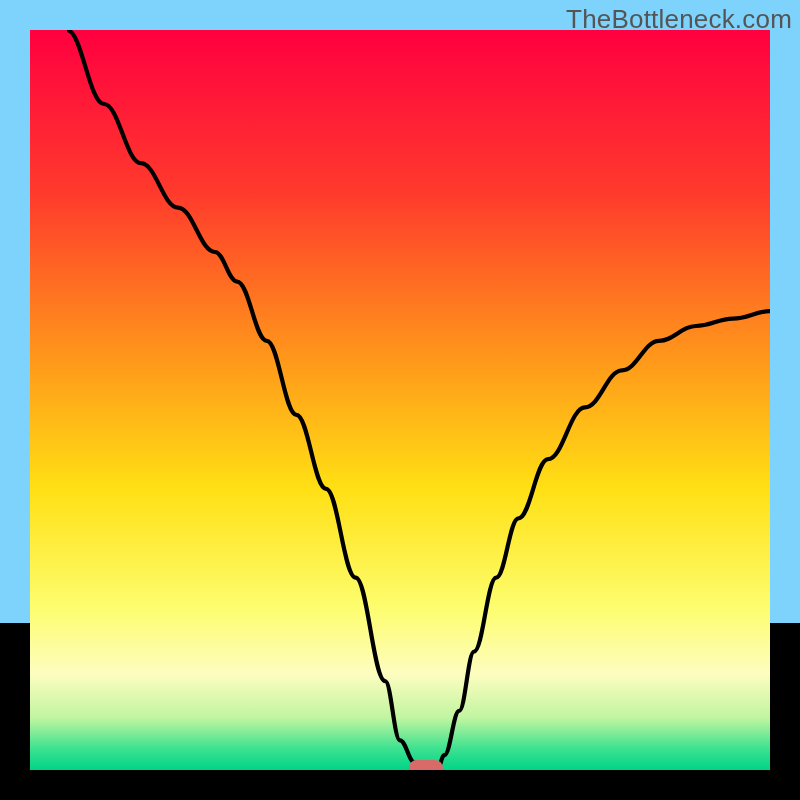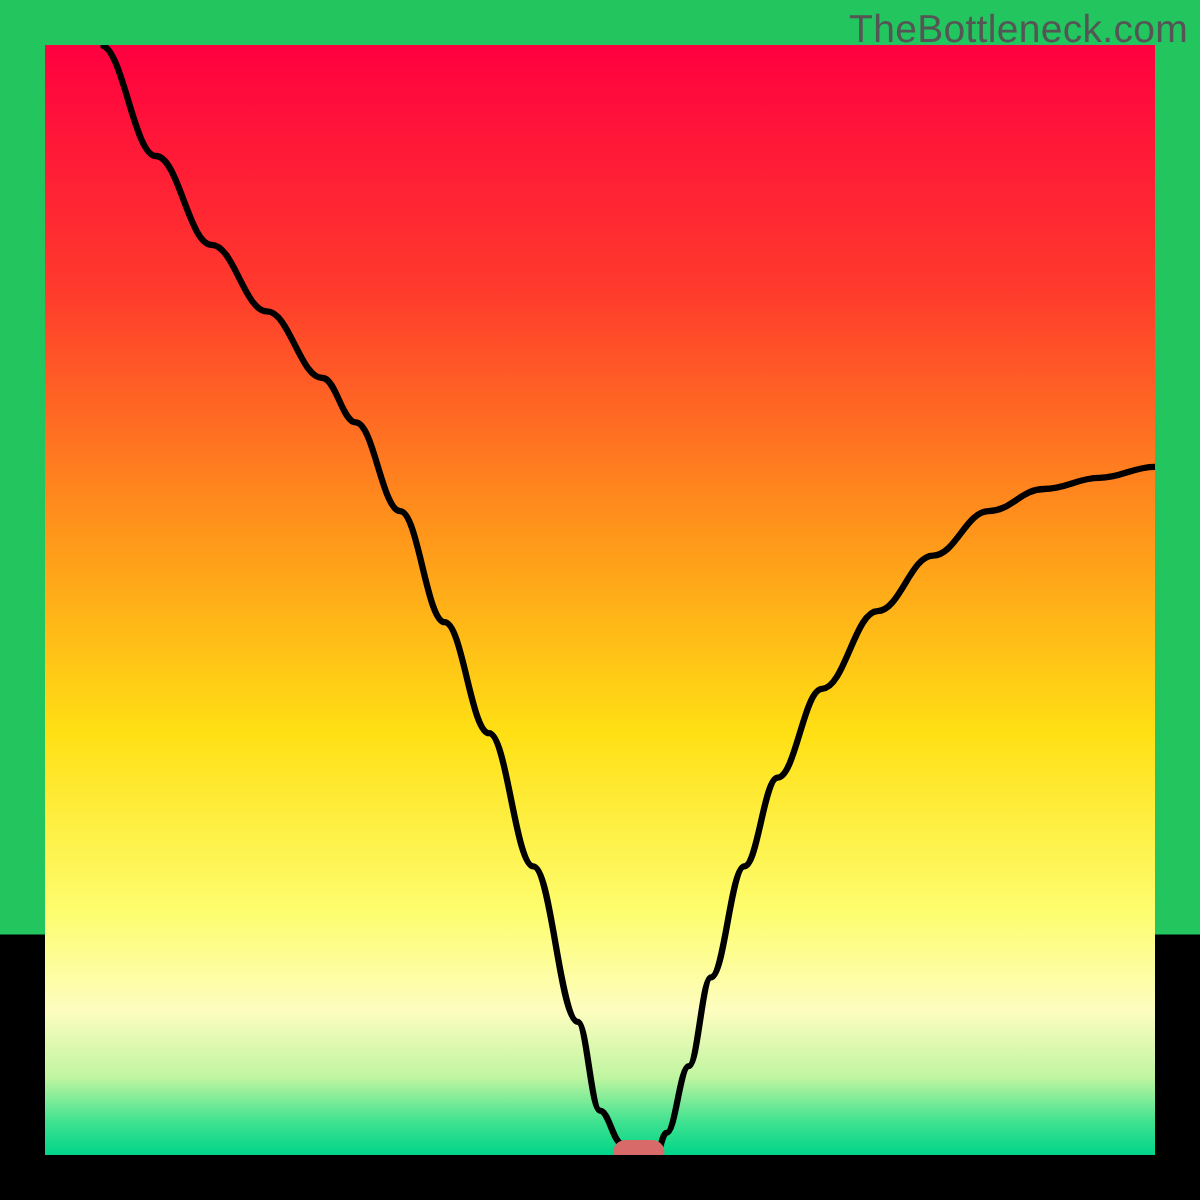--- a/index.html
+++ b/index.html
@@ -8,21 +8,21 @@
     width: 800px;
     height: 800px;
     background: #000;
     font-family: Arial, Helvetica, sans-serif;
     overflow: hidden;
   }
   .frame {
     position: relative;
     width: 800px;
     height: 623px;
-    background: #22c55e;
+    background: #7dd3fc;
   }
   .plot {
     position: absolute;
     left: 30px;
     top: 30px;
     width: 740px;
     height: 740px;
   }
   .watermark {
     position: absolute;

